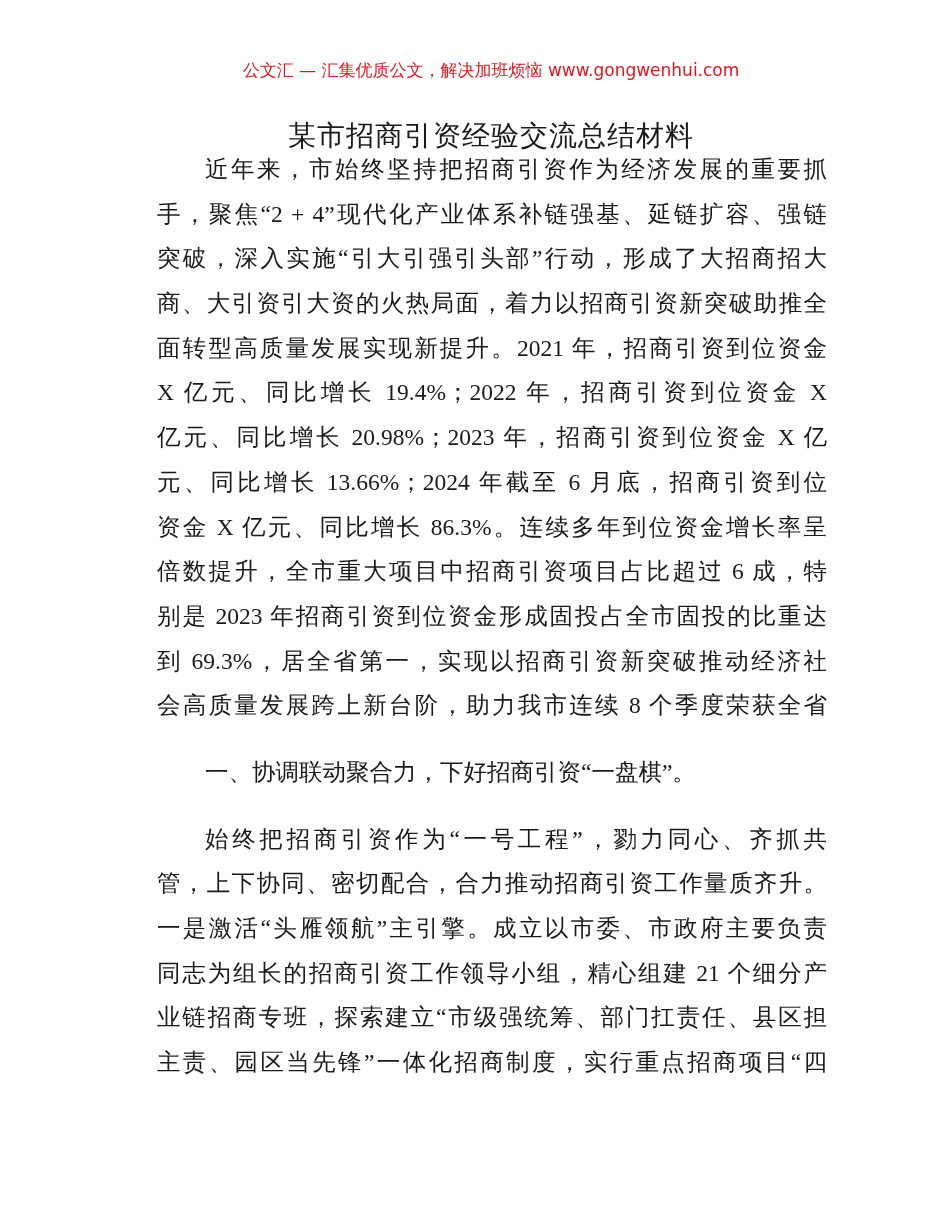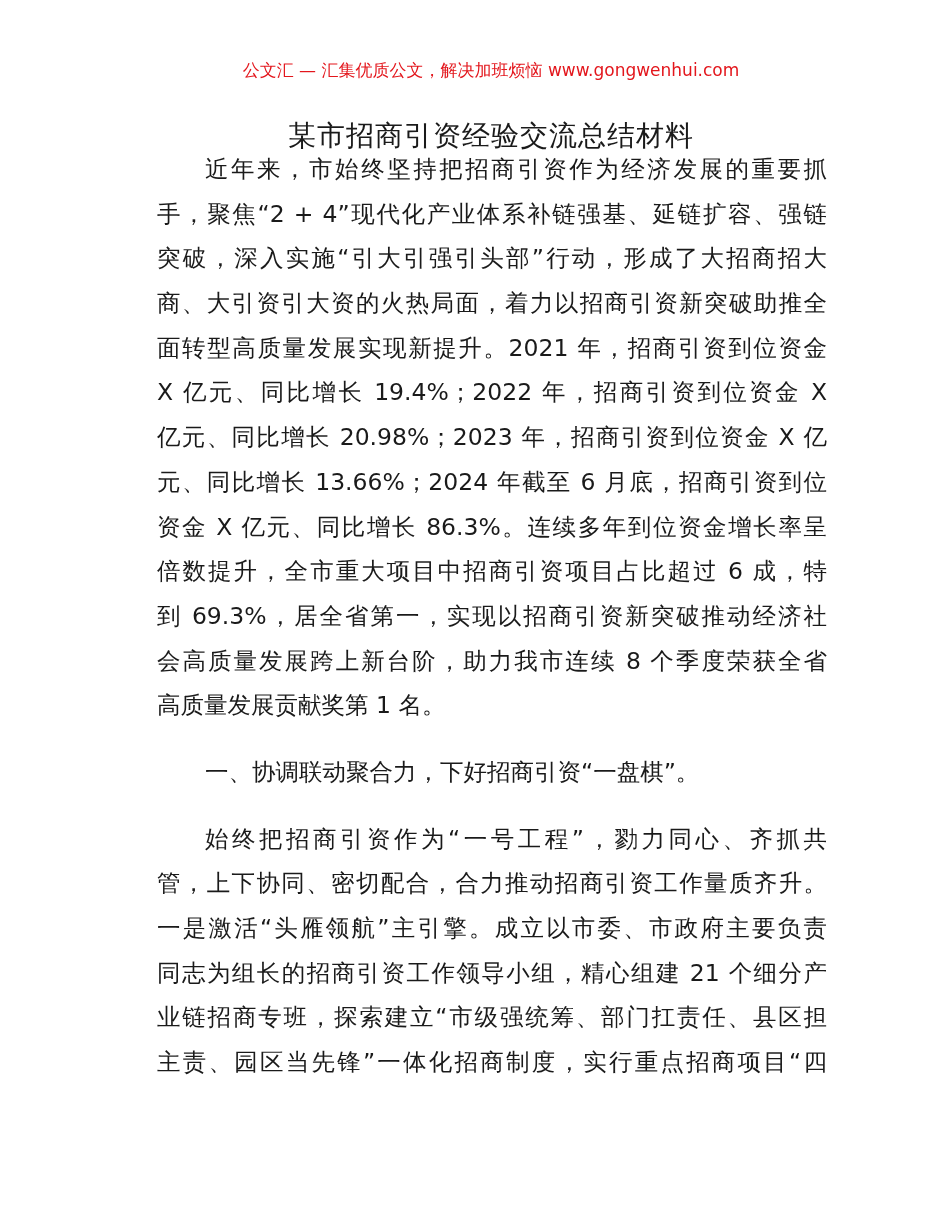--- a/index.html
+++ b/index.html
@@ -42,20 +42,21 @@
       font-size: 28px;
       line-height: 42px;
       color: #1a1a1a;
       letter-spacing: 1px;
     }
     .body {
       position: absolute;
       top: 147px;
       left: 141px;
       width: 670px;
+      font-family: Liberation Serif, serif;
     }
     .line {
       font-size: 23.5px;
       line-height: 44.7px;
       height: 44.7px;
       white-space: nowrap;
       color: #1a1a1a;
       text-align: justify;
       text-align-last: justify;
     }
@@ -83,23 +84,23 @@
       <div class="line indent">近年来，市始终坚持把招商引资作为经济发展的重要抓</div>
       <div class="line">手，聚焦“2 + 4”现代化产业体系补链强基、延链扩容、强链</div>
       <div class="line">突破，深入实施“引大引强引头部”行动，形成了大招商招大</div>
       <div class="line">商、大引资引大资的火热局面，着力以招商引资新突破助推全</div>
       <div class="line">面转型高质量发展实现新提升。2021 年，招商引资到位资金</div>
       <div class="line">X 亿元、同比增长 19.4%；2022 年，招商引资到位资金 X</div>
       <div class="line">亿元、同比增长 20.98%；2023 年，招商引资到位资金 X 亿</div>
       <div class="line">元、同比增长 13.66%；2024 年截至 6 月底，招商引资到位</div>
       <div class="line">资金 X 亿元、同比增长 86.3%。连续多年到位资金增长率呈</div>
       <div class="line">倍数提升，全市重大项目中招商引资项目占比超过 6 成，特</div>
+      <div class="line">别是 2023 年招商引资到位资金形成固投占全市固投的比重达</div>
       <div class="line">到 69.3%，居全省第一，实现以招商引资新突破推动经济社</div>
       <div class="line">会高质量发展跨上新台阶，助力我市连续 8 个季度荣获全省</div>
-      <div class="line last">高质量发展贡献奖第 1 名。</div>
     </div>
 
     <div class="gap"></div>
 
     <div>
       <div class="line indent last">一、协调联动聚合力，下好招商引资“一盘棋”。</div>
     </div>
 
     <div class="gap"></div>
 

